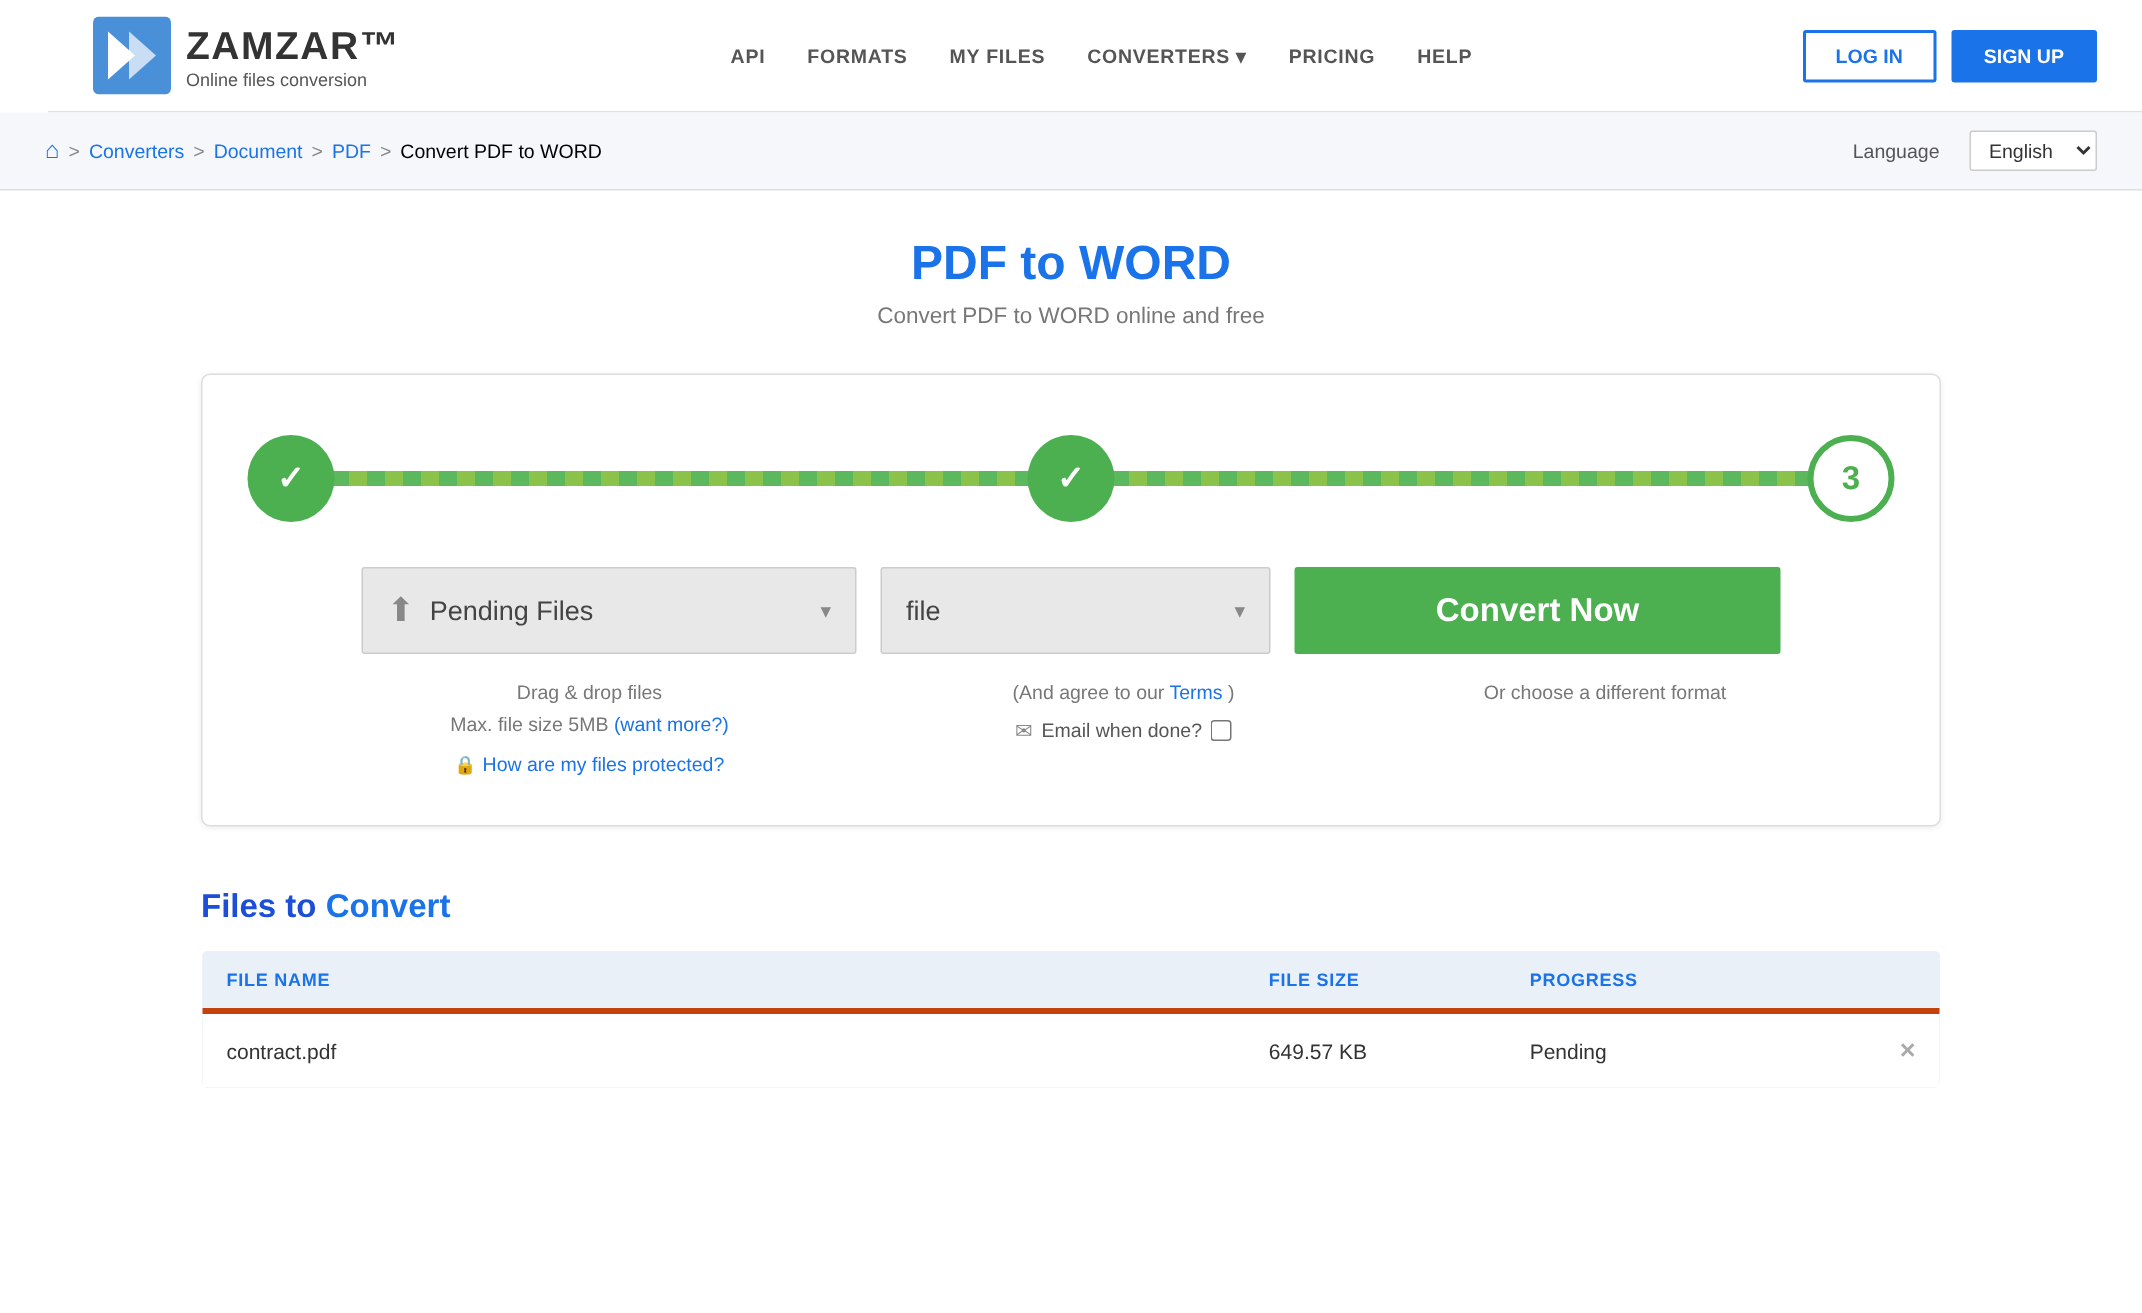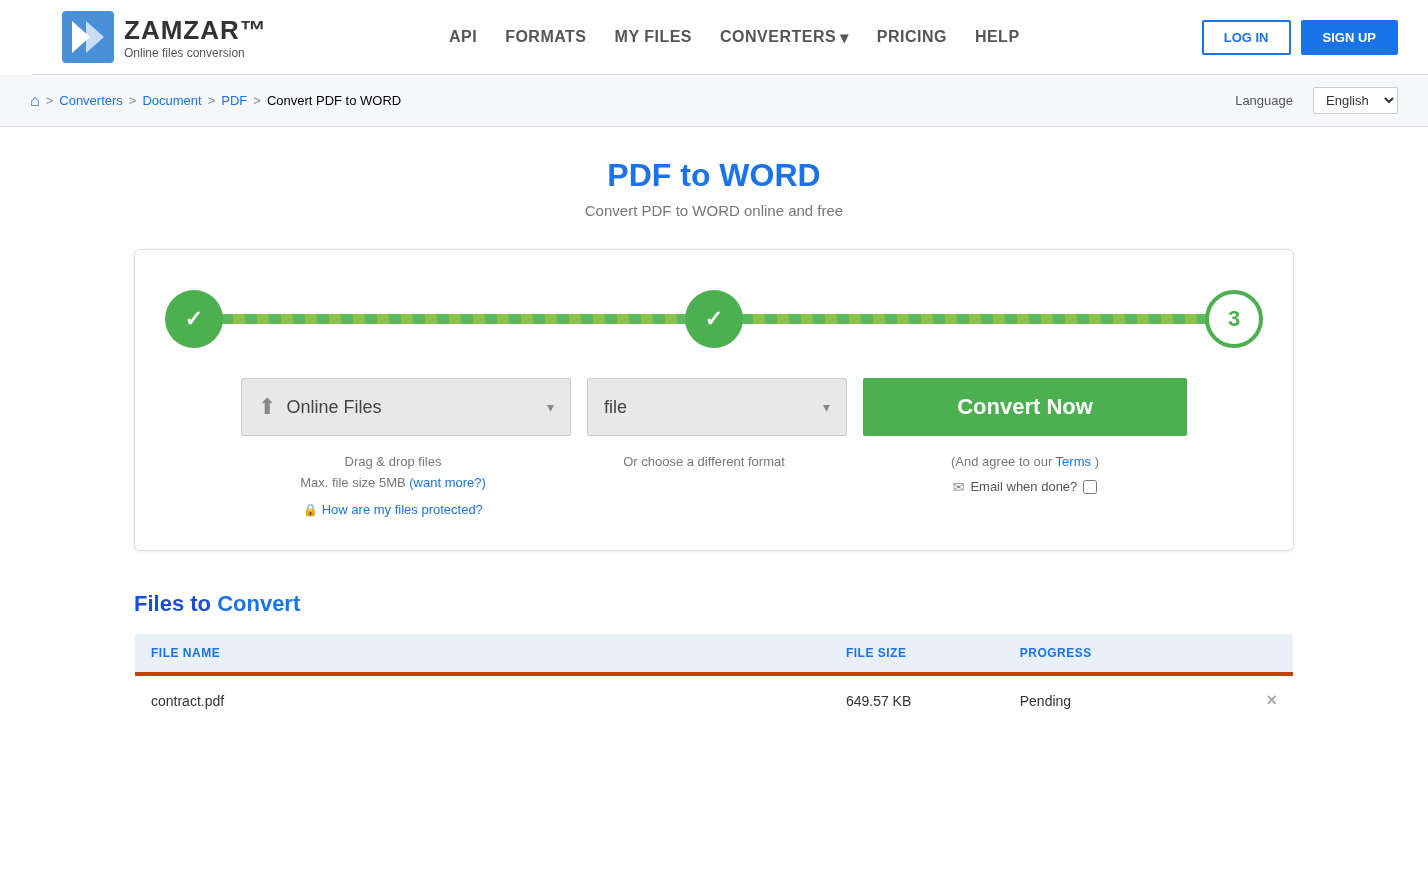--- a/index.html
+++ b/index.html
@@ -38,21 +38,21 @@
     .logo-sub {
       font-size: 12px;
       color: #555;
     }
     .nav {
       display: flex;
       align-items: center;
       gap: 28px;
     }
     .nav-item {
-      font-size: 16px;
+      font-size: 13px;
       font-weight: bold;
       color: #555;
       text-transform: uppercase;
       cursor: pointer;
       letter-spacing: 0.5px;
     }
     .nav-converters {
       display: flex;
       align-items: center;
       gap: 4px;
@@ -423,21 +423,21 @@
       <div class="step-line"></div>
       <div class="step-circle">✓</div>
       <div class="step-line"></div>
       <div class="step-circle step-3">3</div>
     </div>
 
     <div class="controls-row">
       <button class="choose-files-btn">
         <div class="choose-files-inner">
           <span class="upload-icon">⬆</span>
-          <span>Online Files</span>
+          <span>Pending Files</span>
         </div>
         <span class="dropdown-arrow">▾</span>
       </button>
 
       <button class="format-btn">
         <span>file</span>
         <span class="dropdown-arrow">▾</span>
       </button>
 
       <button class="convert-btn">Convert Now</button>
@@ -449,35 +449,35 @@
           <span>Drag &amp; drop files</span><br>
           <span>Max. file size 5MB </span>
           <a>(want more?)</a>
         </div>
         <div class="helper-text" style="margin-top:6px;">
           <span class="lock-icon">🔒</span>
           <a>How are my files protected?</a>
         </div>
       </div>
 
-      <div class="helper-col helper-col-mid">
-        <div class="helper-text">Or choose a different format</div>
-      </div>
-
       <div class="helper-col helper-col-right">
         <div class="helper-text">
           <span>(And agree to our</span>
           <a>Terms</a>
           <span>)</span>
         </div>
         <div class="email-row">
           <span class="email-icon">✉</span>
           <span>Email when done?</span>
           <input type="checkbox" class="email-checkbox" style="">
         </div>
+      </div>
+
+      <div class="helper-col helper-col-mid">
+        <div class="helper-text">Or choose a different format</div>
       </div>
     </div>
 
   </div>
 
   <div class="files-section">
     <h2 class="files-heading">
       <span>Files to </span><span style="color:#1a73e8;">Convert</span>
     </h2>
 

